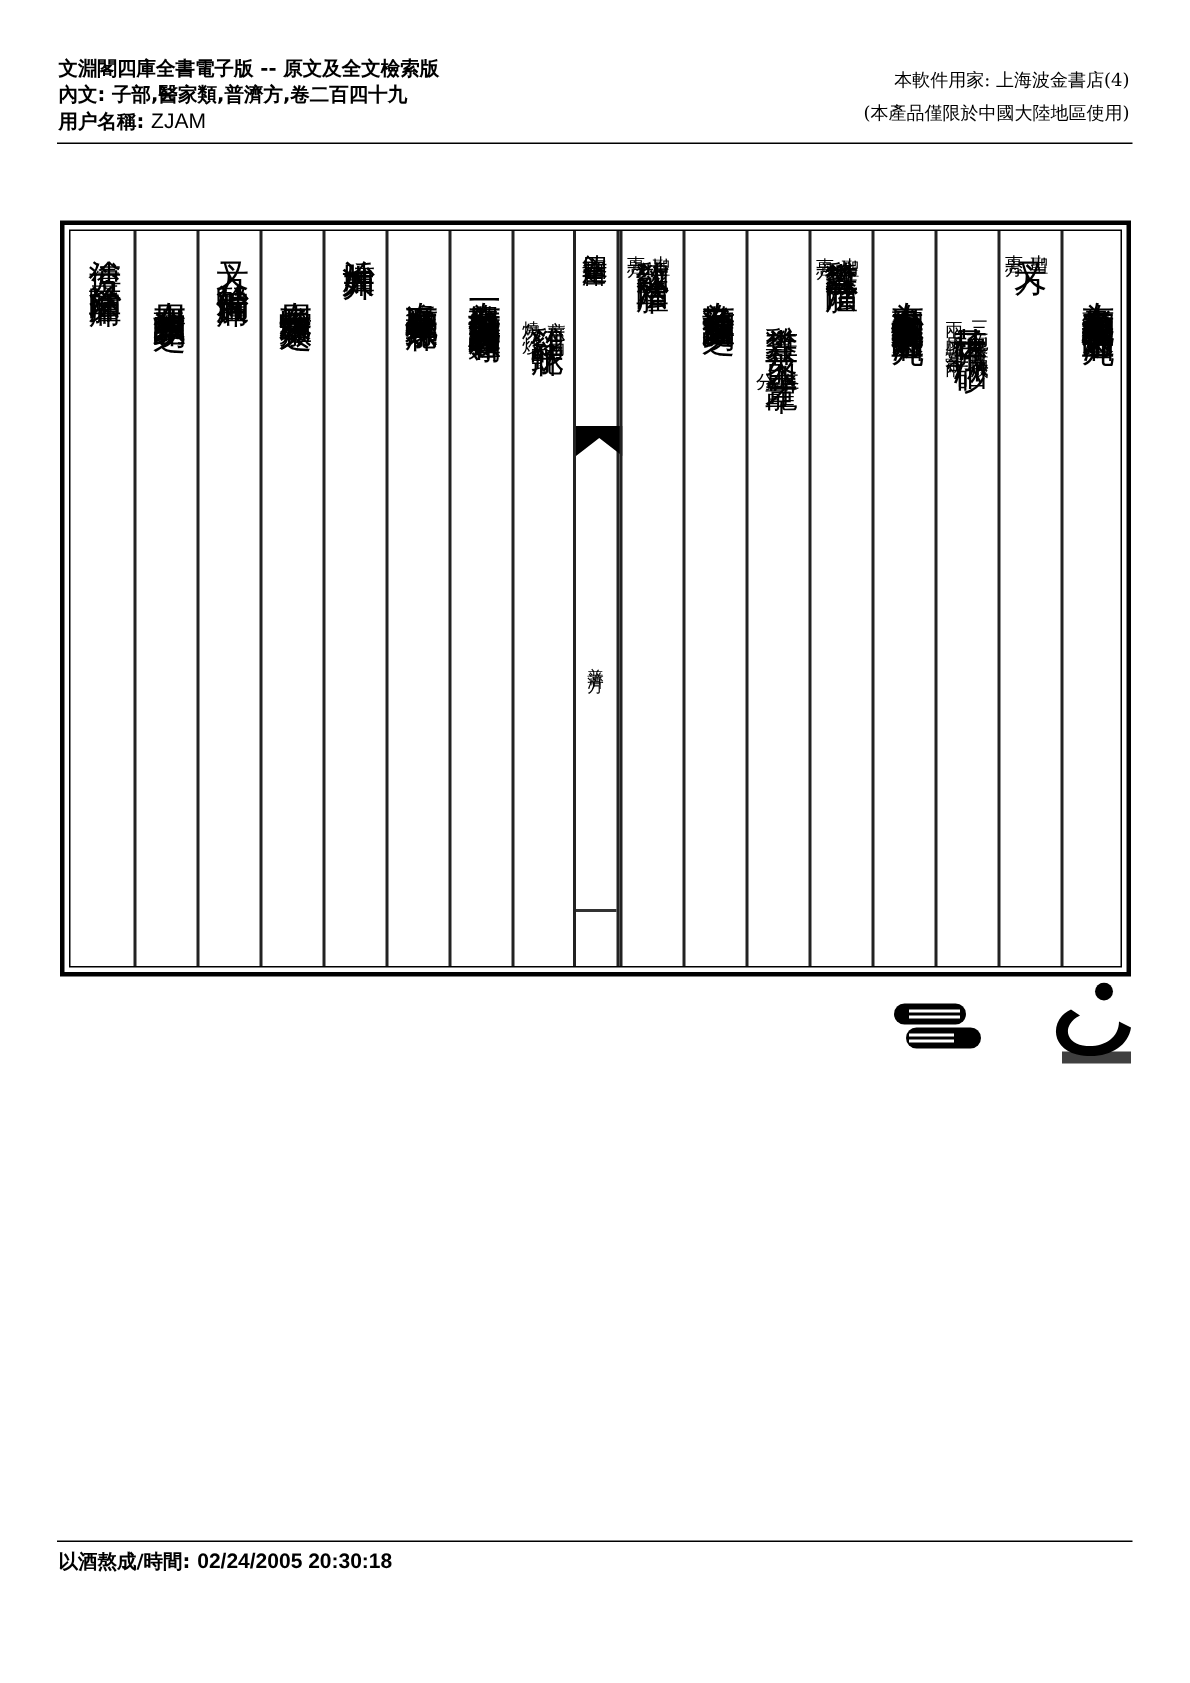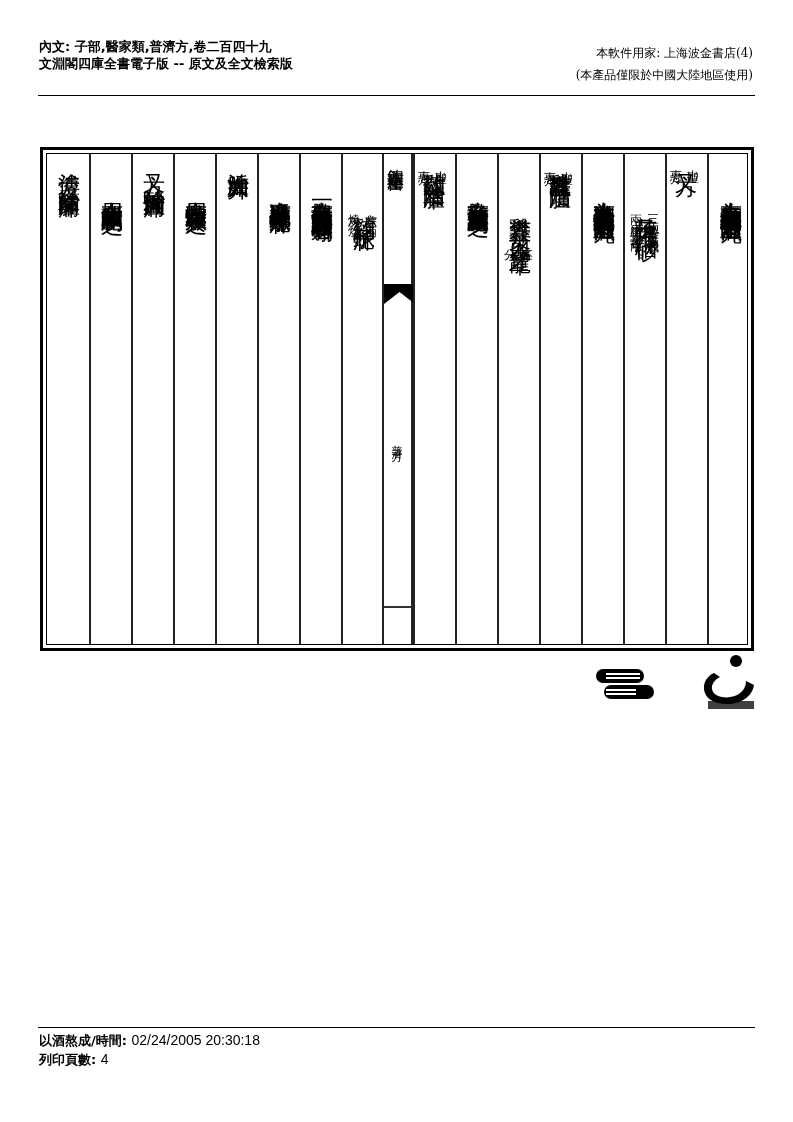--- a/index.html
+++ b/index.html
@@ -34,31 +34,35 @@
                        text-align: start; padding-left: 0; }
   .fishtail { position: absolute; left: 0; right: 0; top: 130px; height: 22px; }
   .center-col .sub { position: absolute; top: 282px; left: 0; right: 0; writing-mode: vertical-rl;
                      text-orientation: upright; font-size: 11px; line-height: 30px; letter-spacing: 3px; }
   .center-col .hline { position: absolute; left: 0; right: 0; top: 452px; height: 2px; background: #333; }
 
   .logos { position: absolute; left: 596px; top: 655px; width: 160px; height: 60px; }
 
   .ftr { position: absolute; left: 39px; top: 1031px; font-family: "DejaVu Sans", sans-serif;
          font-weight: bold; font-size: 13px; line-height: 18px; }
-  .ftr .latin { font-family: "Liberation Sans", sans-serif; font-weight: normal; font-size: 14px; }
+  .ftr .latin { font-family: "Liberation Sans", sans-serif; font-weight: bold; font-size: 14px; }
 </style>
 </head>
 <body>
 
 <div class="hdr-left">
+  <div>文淵閣四庫全書電子版 -- 原文及全文檢索版</div>
   <div>
     <span>內文:</span>
     <span>子部,醫家類,普濟方,卷二百四十九</span>
   </div>
-  <div>文淵閣四庫全書電子版 -- 原文及全文檢索版</div>
+  <div>
+    <span>用户名稱:</span>
+    <span class="latin">ZJAM</span>
+  </div>
 </div>
 <div class="hdr-right">
   <div>本軟件用家: 上海波金書店(4)</div>
   <div class="line2">(本產品僅限於中國大陸地區使用)</div>
 </div>
 <div class="rule" style="left:38px; top:95px; width:717px;"></div>
 
 <div class="frame">
   <div class="frame-inner">
 
@@ -195,17 +199,13 @@
     <rect x="112" y="46" width="46" height="8" fill="#000" opacity="0.75"></rect>
   </g>
 </svg>
 
 <div class="rule" style="left:38px; top:1027px; width:717px;"></div>
 <div class="ftr">
   <div>
     <span>以酒熬成/時間:</span>
     <span class="latin">02/24/2005 20:30:18</span>
   </div>
-  <div>
-    <span>列印頁數:</span>
-    <span class="latin">4</span>
-  </div>
 </div>
 
 </body></html>

